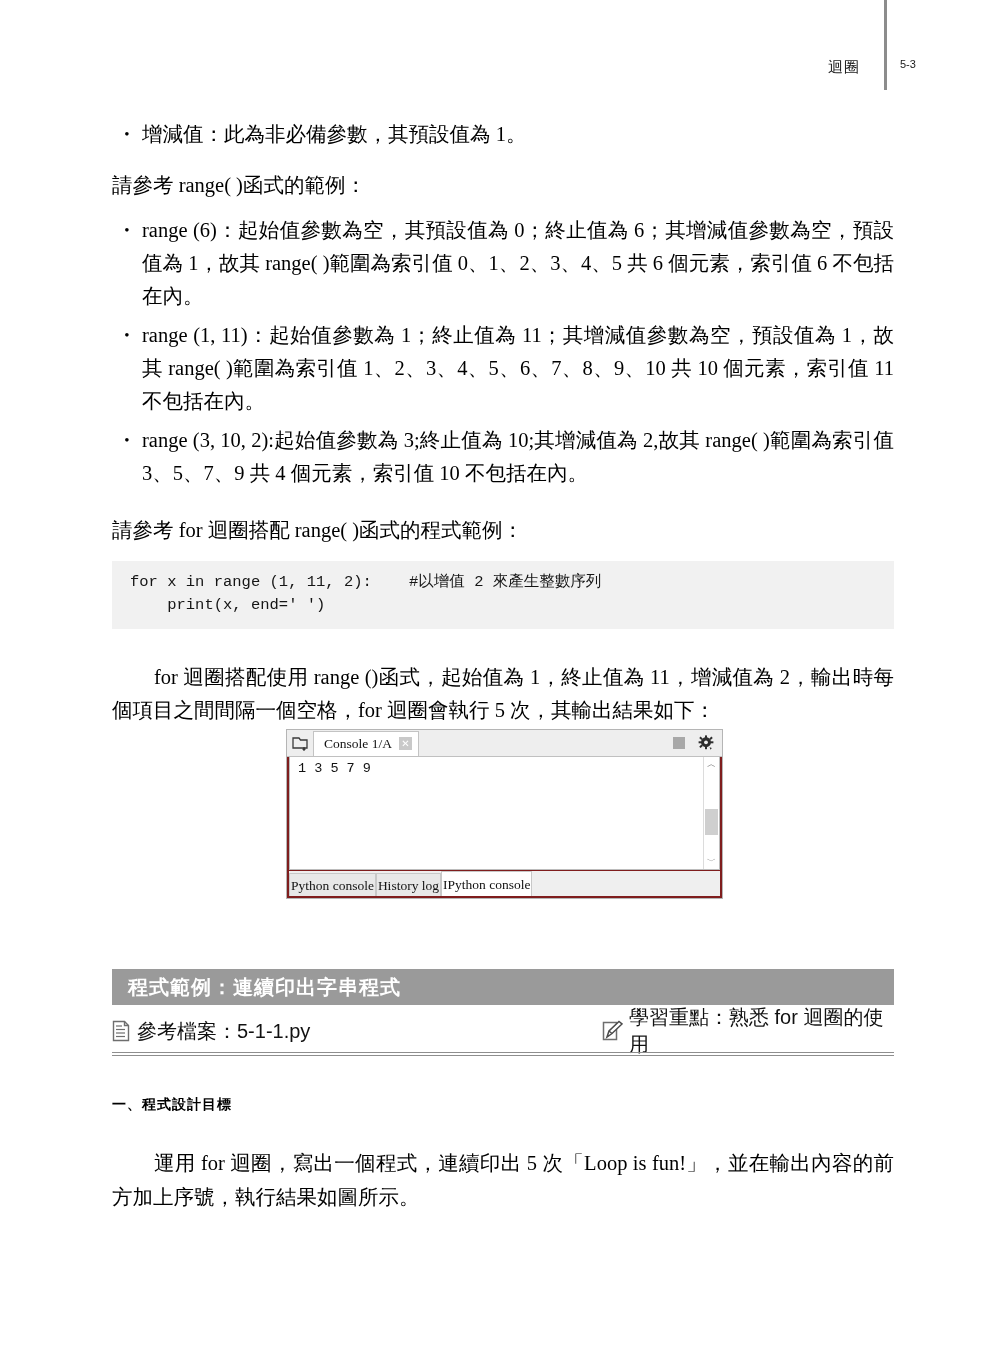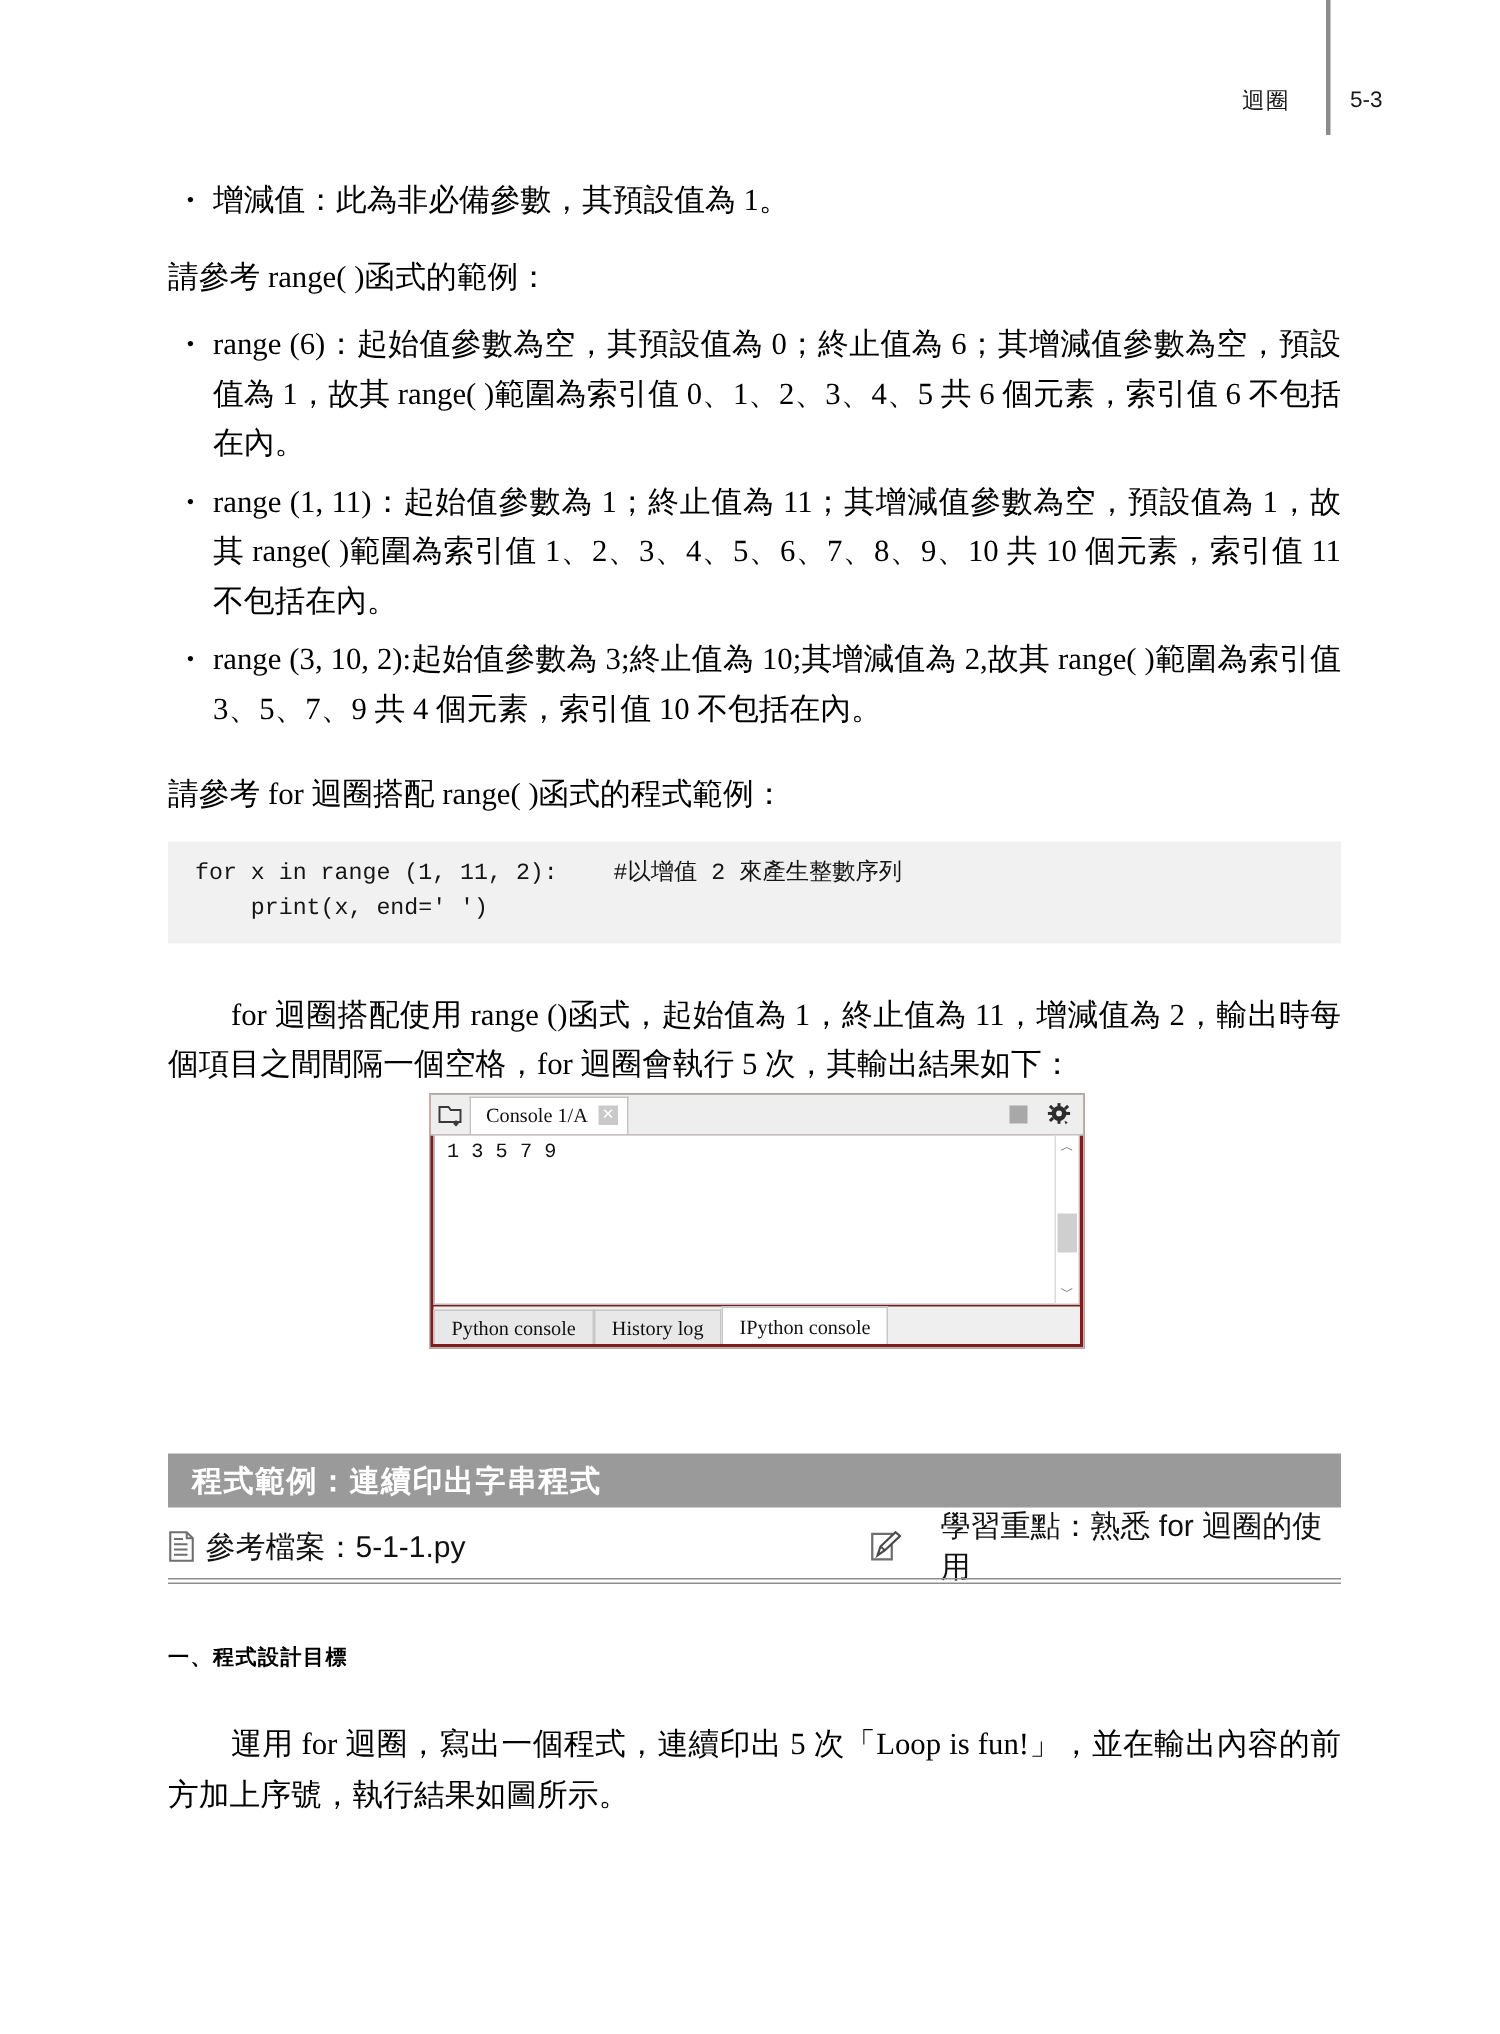--- a/index.html
+++ b/index.html
@@ -38,21 +38,21 @@
     top: 58px;
     font-size: 15px;
     font-family: "Liberation Sans", sans-serif;
     color: #1a1a1a;
     letter-spacing: 1px;
   }
   .header-pageno {
     position: absolute;
     left: 900px;
     top: 58px;
-    font-size: 15px;
+    font-size: 11px;
     font-family: "Liberation Sans", sans-serif;
     color: #1a1a1a;
   }
 
   
   .content {
     position: absolute;
     left: 112px;
     top: 118px;
     width: 782px;
@@ -227,21 +227,21 @@
     bottom: 2px;
     height: 25px;
     right: 2px;
     background: #efefef;
     display: flex;
     align-items: flex-end;
   }
   .bottom-tab {
     height: 23px;
     line-height: 23px;
-    padding: 0 11px;
+    padding: 0 1px;
     font-size: 13.5px;
     color: #111;
     background: #e8e8e8;
     border-left: 1px solid #c8c8c8;
     border-right: 1px solid #c8c8c8;
     border-top: 1px solid #c8c8c8;
     box-sizing: border-box;
   }
   .bottom-tab.active {
     background: #ffffff;
@@ -280,22 +280,21 @@
   }
   .ref-item {
     display: flex;
     align-items: center;
     font-family: "Liberation Sans", sans-serif;
     font-size: 20px;
     color: #111;
   }
   .ref-item.right {
     position: absolute;
-    left: 468px;
-    gap: 20px;
+    left: 490px;
   }
   .ref-icon {
     margin-right: 6px;
     display: flex;
     align-items: center;
   }
   .double-rule {
     position: absolute;
     left: 112px;
     top: 1052px;

